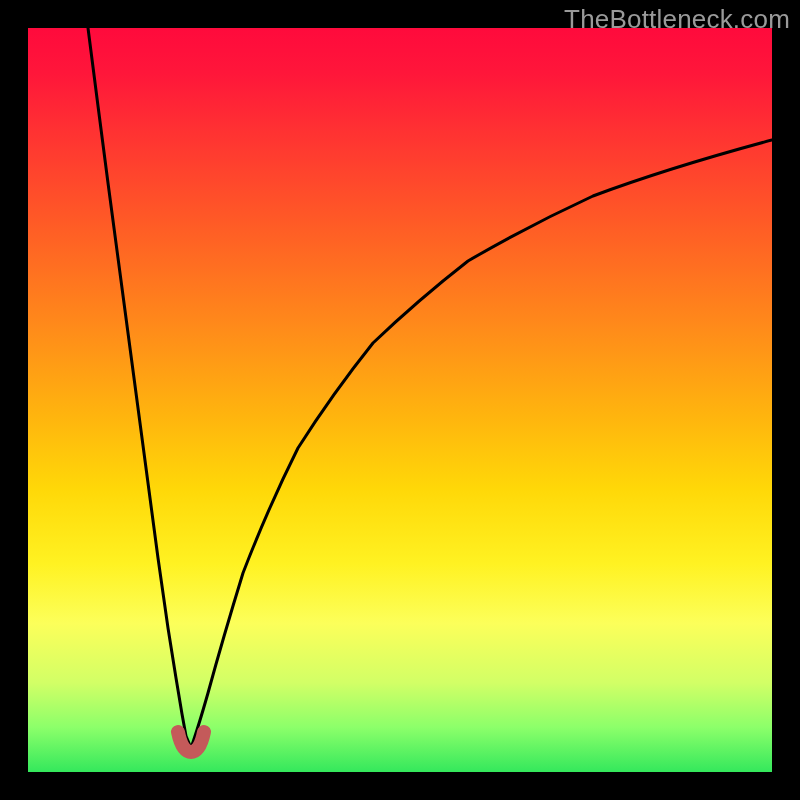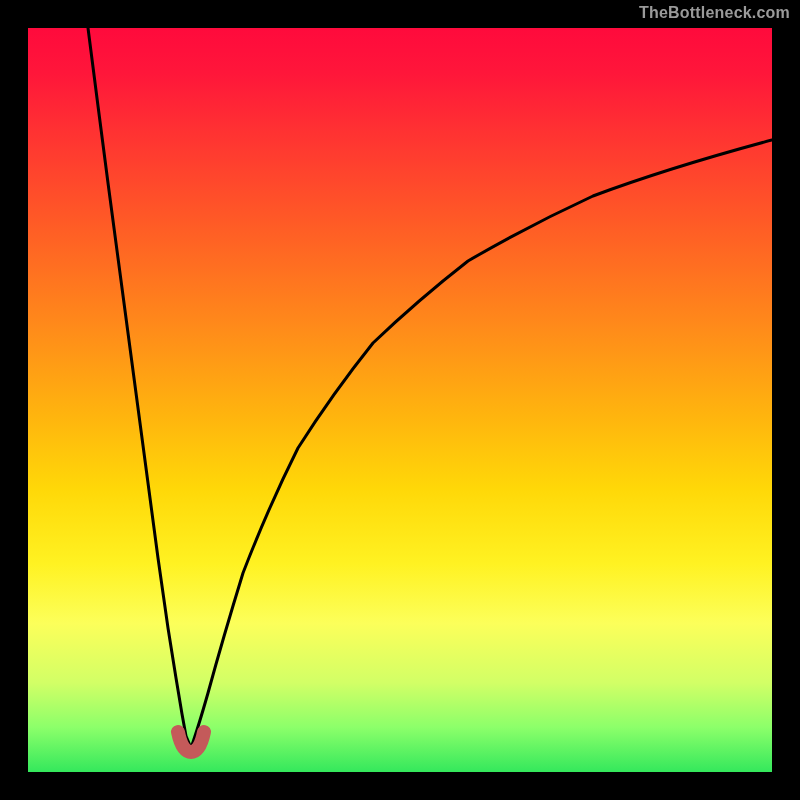--- a/index.html
+++ b/index.html
@@ -44,22 +44,22 @@
       #d2ff66 88%,
       #8cff6a 94%,
       #34e85c 100%
     );
   }
   .watermark {
     position: absolute;
     top: 4px;
     right: 10px;
     color: #9a9a9a;
-    font-size: 16px;
-    font-weight: 700;
+    font-size: 26px;
+    font-weight: 400;
     letter-spacing: 0.2px;
   }
   svg.curves {
     position: absolute;
     inset: 0;
     width: 744px;
     height: 744px;
   }
   .curve {
     fill: none;

